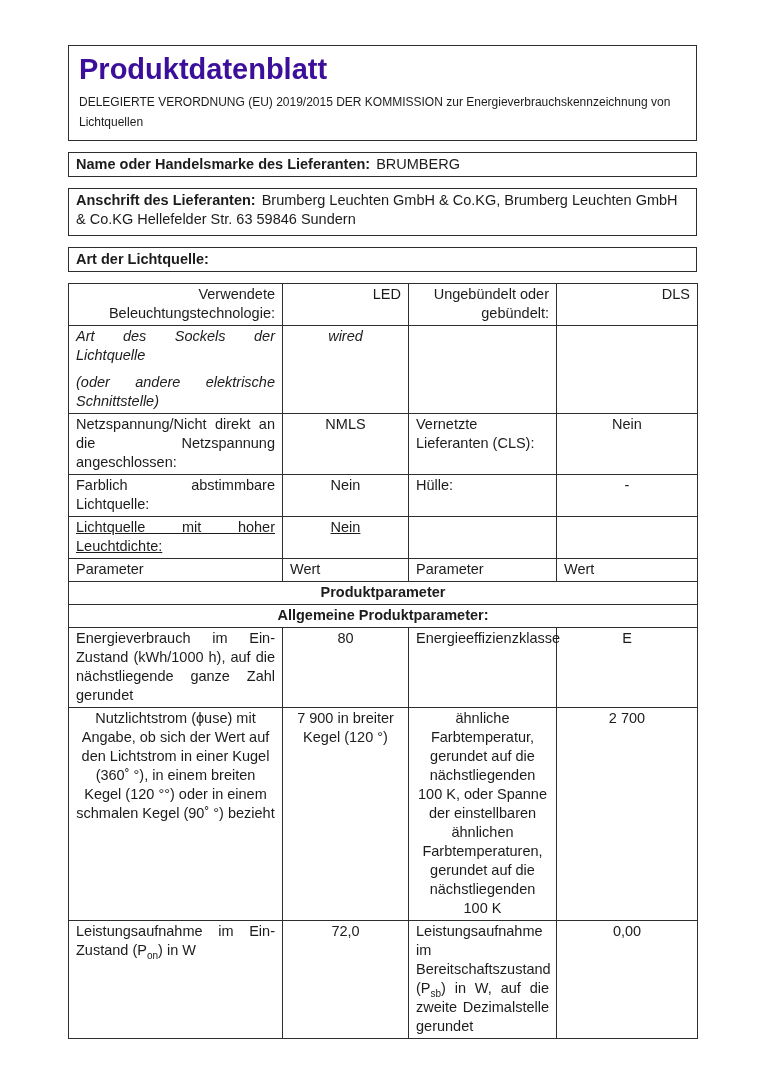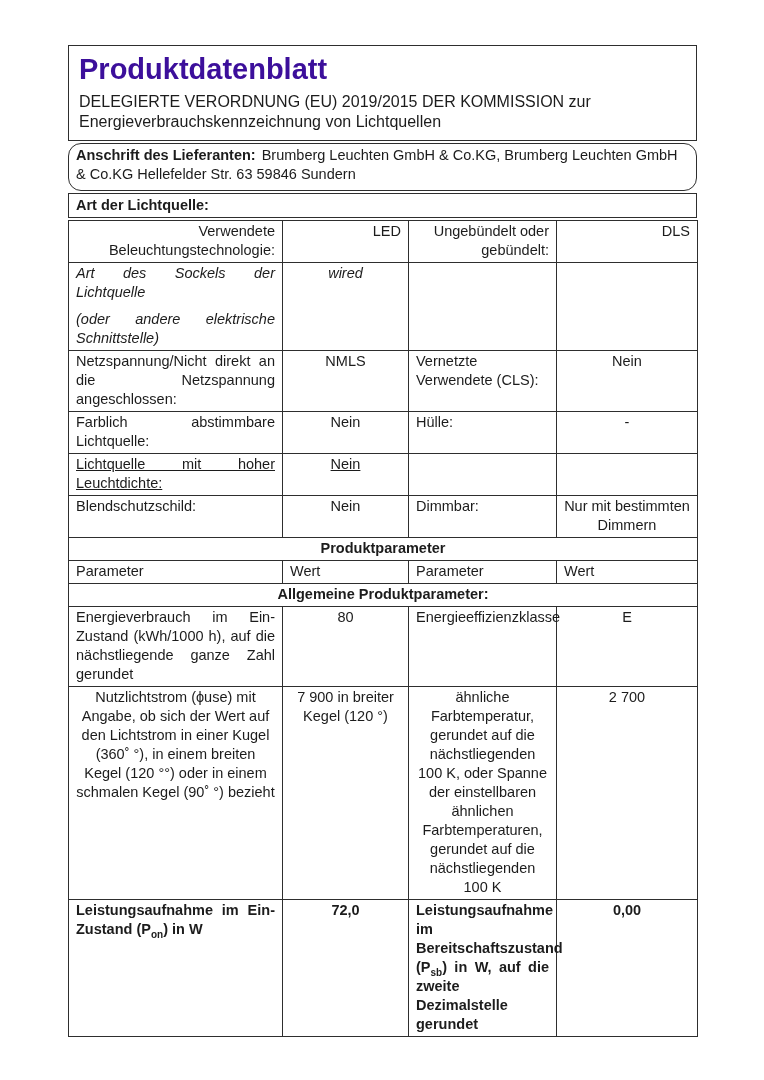--- a/index.html
+++ b/index.html
@@ -11,43 +11,43 @@
     position: relative;
     overflow: hidden;
   }
   .doc {
     position: absolute;
     left: 68px; top: 45px;
     width: 629px;
   }
   .box {
     border: 1.5px solid #2e2e2e;
-    margin-bottom: 2px;
+    margin-bottom: 11px;
     padding: 2px 7px;
     font-size: 14.5px;
     line-height: 19px;
   }
   .box b { font-weight: bold; }
   .box .value { margin-left: 6px; }
   .title-box { padding: 5px 10px 8px 10px; min-height: 88px; }
   .page-title {
     font-size: 29px;
     line-height: 36px;
     font-weight: bold;
     color: #3c0f9b;
     letter-spacing: 0;
   }
   .subtitle {
-    font-size: 16px;
+    font-size: 12px;
     line-height: 20px;
     margin-top: 5px;
     color: #1c1c1c;
   }
   .name-box   { min-height: 25px; }
-  .addr-box   { min-height: 48px; border-radius: 13px; }
+  .addr-box   { min-height: 48px; }
   .model-box  { min-height: 26px; }
   .arttype-box{ min-height: 23px; font-weight: bold; }
 
   table.params {
     width: 629px;
     table-layout: fixed;
     border-collapse: collapse;
   }
   table.params td {
     border: 1.5px solid #2e2e2e;
@@ -69,34 +69,37 @@
   }
   tr.h-r1 td { height: 40px; text-align: right; }
   tr.h-r2 td { height: 64px; font-style: italic; }
   tr.h-r3 td { height: 59px; }
   tr.h-r4 td { height: 40px; }
   tr.h-r5 td { height: 40px; text-decoration: underline; }
   tr.h-r6 td { height: 41px; }
   tr.h-hdr td { height: 21px; }
   tr.h-d1 td { height: 78px; }
   tr.h-d2 td { height: 186px; text-align: center; }
-  tr.h-d3 td { height: 102px; font-weight: bold; }
+  tr.h-d3 td { height: 102px; }
   .para2 { margin-top: 8px; }
   sub { font-size: 10px; line-height: 0; }
 </style>
 </head>
 <body>
 
 <div class="doc">
 
   <div class="box title-box">
     <div class="page-title">Produktdatenblatt</div>
     <div class="subtitle">DELEGIERTE VERORDNUNG (EU) 2019/2015 DER KOMMISSION zur Energieverbrauchskennzeichnung von Lichtquellen</div>
   </div>
 
+  <div class="box name-box">
+    <b>Name oder Handelsmarke des Lieferanten:</b><span class="value">BRUMBERG</span>
+  </div>
 
   <div class="box addr-box">
     <b>Anschrift des Lieferanten:</b><span class="value">Brumberg Leuchten GmbH &amp; Co.KG, Brumberg Leuchten GmbH &amp; Co.KG Hellefelder Str. 63 59846 Sundern</span>
   </div>
 
 
   <div class="box arttype-box">Art der Lichtquelle:</div>
 
   <table class="params">
     <colgroup>
@@ -117,50 +120,44 @@
           <div>Art des Sockels der Lichtquelle</div>
           <div class="para2">(oder andere elektrische Schnittstelle)</div>
         </td>
         <td class="val">wired</td>
         <td class="param"></td>
         <td class="val"></td>
       </tr>
       <tr class="h-r3">
         <td class="param">Netzspannung/Nicht direkt an die Netzspannung angeschlossen:</td>
         <td class="val">NMLS</td>
-        <td class="param">Vernetzte Verwendete (CLS):</td>
+        <td class="param">Vernetzte Lieferanten (CLS):</td>
         <td class="val">Nein</td>
       </tr>
       <tr class="h-r4">
         <td class="param">Farblich abstimmbare Lichtquelle:</td>
         <td class="val">Nein</td>
         <td class="param">Hülle:</td>
         <td class="val">-</td>
       </tr>
       <tr class="h-r5">
         <td class="param">Lichtquelle mit hoher Leuchtdichte:</td>
         <td class="val">Nein</td>
         <td class="param"></td>
         <td class="val"></td>
       </tr>
-      <tr class="h-r6">
-        <td class="param">Blendschutzschild:</td>
-        <td class="val">Nein</td>
-        <td class="param">Dimmbar:</td>
-        <td class="val">Nur mit bestimmten Dimmern</td>
-      </tr>
 
-      <tr class="h-hdr">
-        <td class="section-head" colspan="4">Produktparameter</td>
-      </tr>
       <tr class="h-hdr">
         <td>Parameter</td>
         <td>Wert</td>
         <td>Parameter</td>
         <td>Wert</td>
+      </tr>
+      <tr class="h-hdr">
+        <td class="section-head" colspan="4">Produktparameter</td>
       </tr>
       <tr class="h-hdr">
         <td class="section-head" colspan="4">Allgemeine Produktparameter:</td>
       </tr>
 
       <tr class="h-d1">
         <td class="param">Energieverbrauch im Ein-Zustand (kWh/1000 h), auf die nächstliegende ganze Zahl gerundet</td>
         <td class="val">80</td>
         <td class="param">Energieeffizienzklasse</td>
         <td class="val">E</td>

